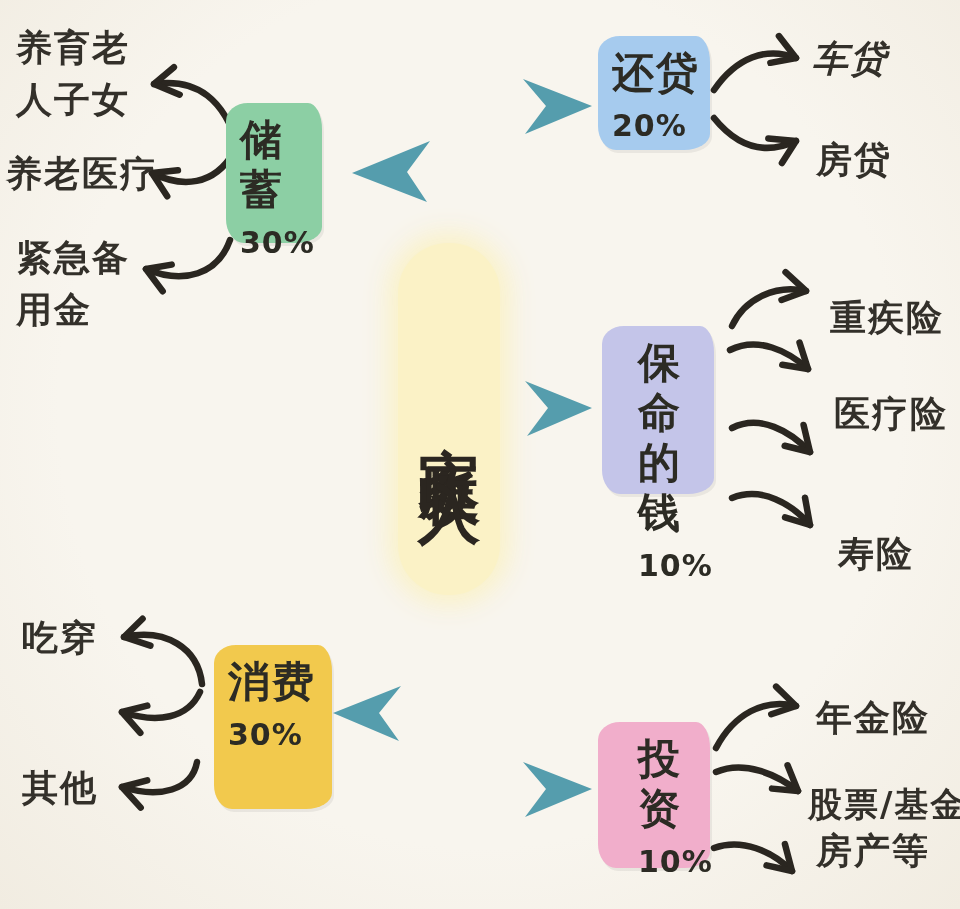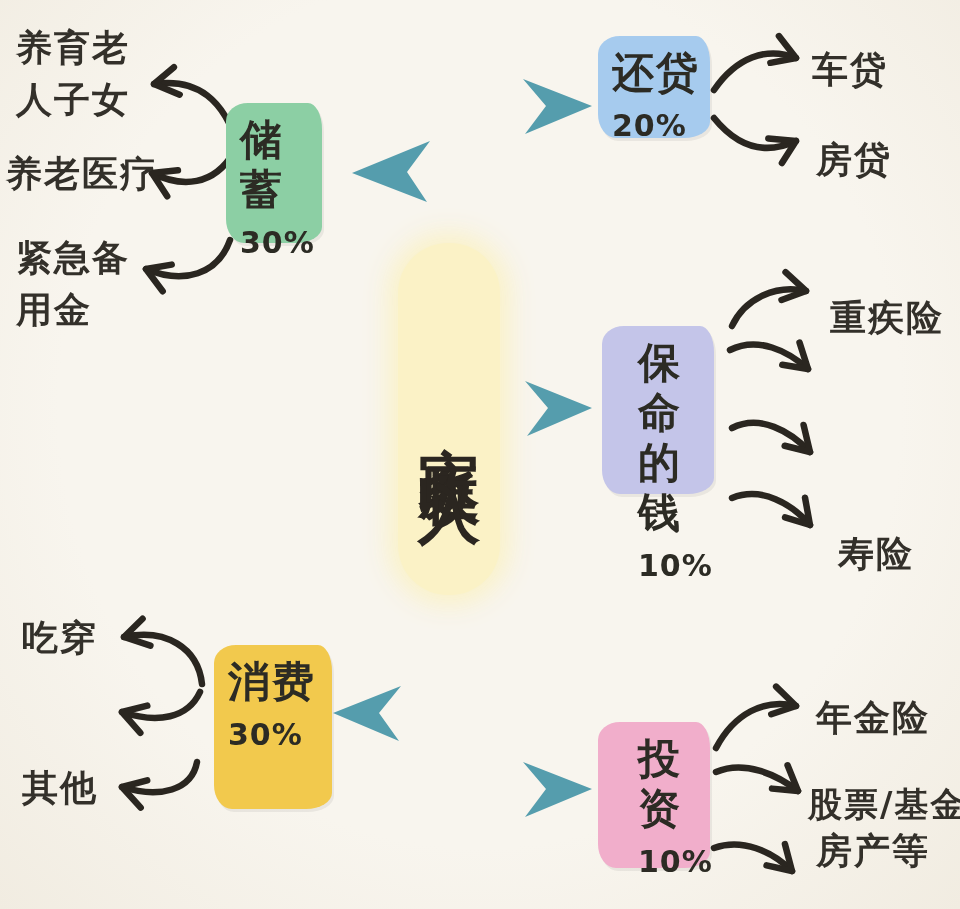--- a/index.html
+++ b/index.html
@@ -77,21 +77,21 @@
 
   <div class="center-node">
     <span>家庭收入</span>
   </div>
 
   <div class="node" style="left: 226px; top: 103px; width: 96px; height: 140px; background: rgb(140, 207, 164);">
     <span class="nlabel">储蓄</span>
     <span class="npct">30%</span>
   </div>
 
-  <div class="node" style="left: 598px; top: 36px; width: 112px; height: 102px; background: rgb(166, 203, 238);">
+  <div class="node" style="left: 598px; top: 36px; width: 112px; height: 114px; background: rgb(166, 203, 238);">
     <span class="nlabel">还贷</span>
     <span class="npct">20%</span>
   </div>
 
   <div class="node" style="left: 602px; top: 326px; width: 112px; height: 168px; background: rgb(196, 197, 233); padding-left: 36px;">
     <span class="nlabel">保命的钱</span>
     <span class="npct">10%</span>
   </div>
 
   <div class="node" style="left: 214px; top: 645px; width: 118px; height: 164px; background: rgb(242, 201, 77);">
@@ -107,29 +107,32 @@
   <div class="leaf" style="left:16px;top:22px;width:122px;">
     <span>养育老人子女</span>
   </div>
   <div class="leaf leaf--nowrap" style="left:6px;top:148px;">
     <span>养老医疗</span>
   </div>
   <div class="leaf" style="left:16px;top:232px;width:122px;">
     <span>紧急备用金</span>
   </div>
 
-  <div class="leaf leaf--nowrap" style="left:812px;top:44px;">
+  <div class="leaf leaf--nowrap" style="left:812px;top:33px;font-style:italic;">
     <span>车贷</span>
   </div>
   <div class="leaf leaf--nowrap" style="left:816px;top:134px;">
     <span>房贷</span>
   </div>
 
   <div class="leaf leaf--nowrap" style="left:830px;top:292px;">
     <span>重疾险</span>
+  </div>
+  <div class="leaf leaf--nowrap" style="left:834px;top:388px;">
+    <span>医疗险</span>
   </div>
   <div class="leaf leaf--nowrap" style="left:838px;top:528px;">
     <span>寿险</span>
   </div>
 
   <div class="leaf leaf--nowrap" style="left:22px;top:612px;">
     <span>吃穿</span>
   </div>
   <div class="leaf leaf--nowrap" style="left:816px;top:692px;">
     <span>年金险</span>

